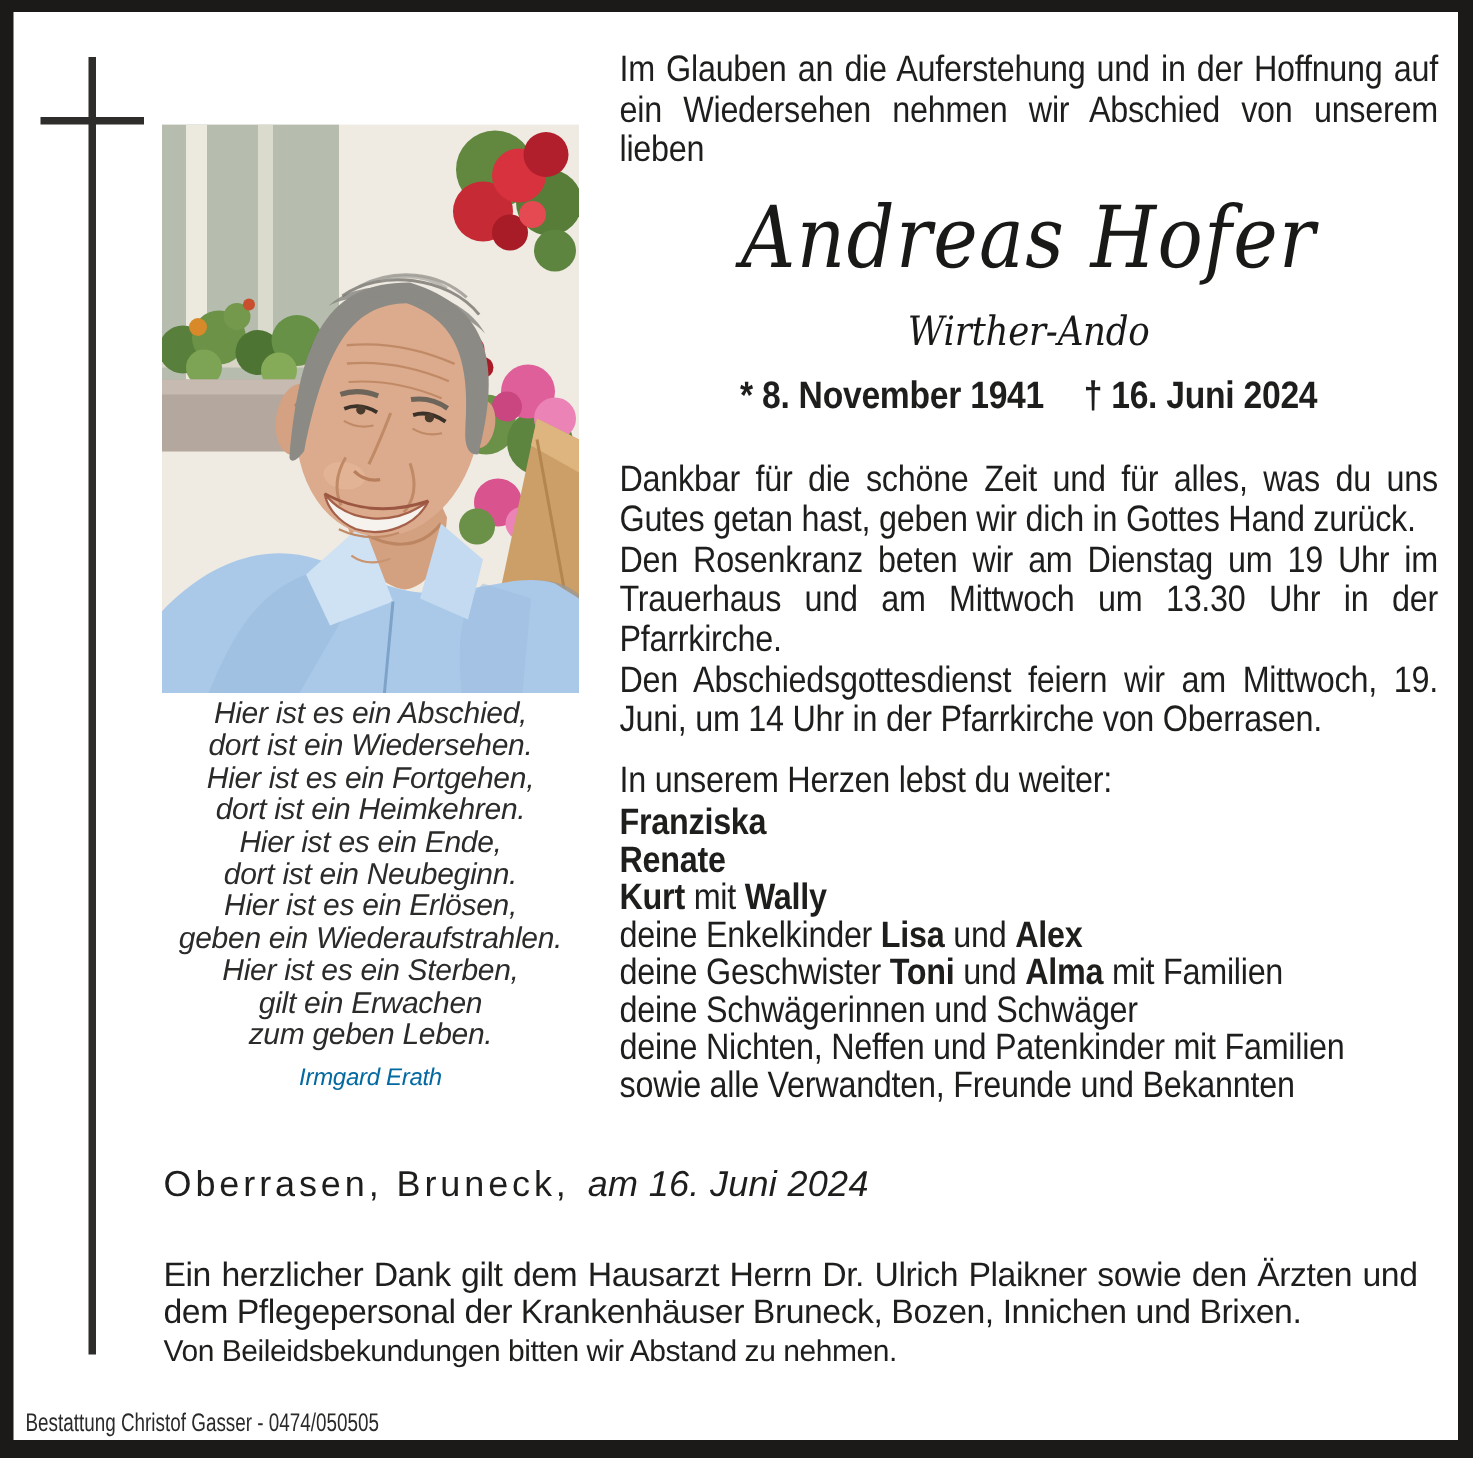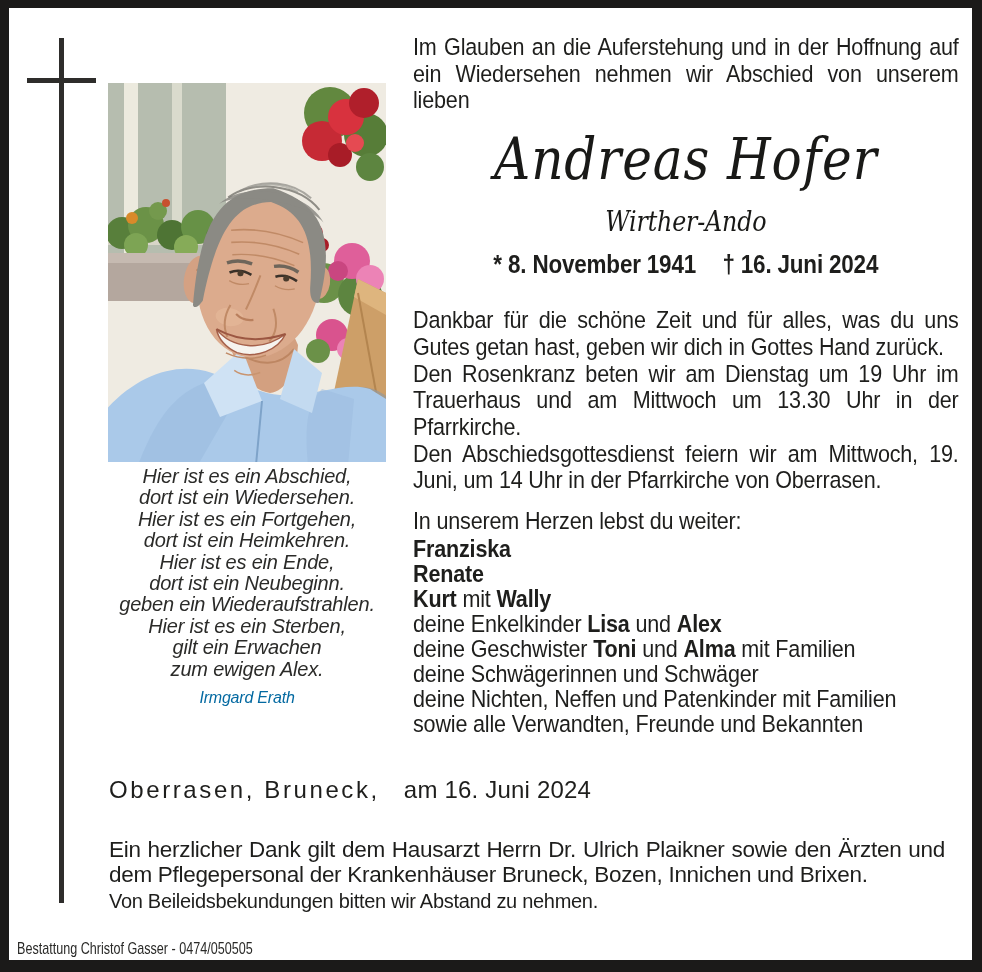--- a/index.html
+++ b/index.html
@@ -60,21 +60,21 @@
   .paras div{text-align:justify;}
   .family-intro{margin-top:14px;}
   .family{margin-top:1px;line-height:25px;}
   .family b,.family .b{font-weight:bold;}
   
   .dateline{
     position:absolute;left:109px;top:776px;
     font-size:24px;line-height:28px;white-space:nowrap;
   }
   .dateline .loc{letter-spacing:2.6px;}
-  .dateline .dt{letter-spacing:0.2px;margin-left:24px;}
+  .dateline .dt{letter-spacing:0.2px;margin-left:12px;font-style:italic;}
   .thanks{
     position:absolute;left:109px;top:838px;width:836px;
     font-size:22.5px;line-height:24.6px;letter-spacing:-0.3px;text-align:justify;
   }
   .condolence{
     position:absolute;left:109px;top:889px;width:836px;
     font-size:20px;line-height:24.6px;letter-spacing:-0.3px;
   }
   .footer{
     position:absolute;left:17px;top:939px;
@@ -215,24 +215,25 @@
   </div>
 
   <div class="poem">
     <div>
         <div>Hier ist es ein Abschied,</div>
         <div>dort ist ein Wiedersehen.</div>
         <div>Hier ist es ein Fortgehen,</div>
         <div>dort ist ein Heimkehren.</div>
         <div>Hier ist es ein Ende,</div>
         <div>dort ist ein Neubeginn.</div>
+        <div>Hier ist es ein Erlösen,</div>
         <div>geben ein Wiederaufstrahlen.</div>
         <div>Hier ist es ein Sterben,</div>
         <div>gilt ein Erwachen</div>
-        <div>zum ewigen Alex.</div>
+        <div>zum geben Leben.</div>
       </div>
     <div class="poem-author">Irmgard Erath</div>
   </div>
 
   <div class="rcol">
     <div class="intro">Im Glauben an die Auferstehung und in der Hoffnung auf ein Wiedersehen nehmen wir Abschied von unserem lieben</div>
     <div class="name">Andreas Hofer</div>
     <div class="byname">Wirther-Ando</div>
     <div class="dates">
       <span>* 8. November 1941</span><span class="gap"></span><span>† 16. Juni 2024</span>

